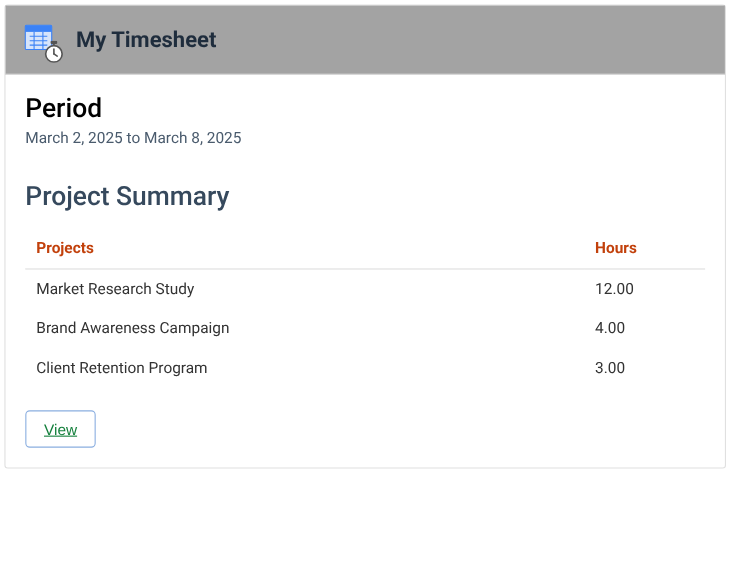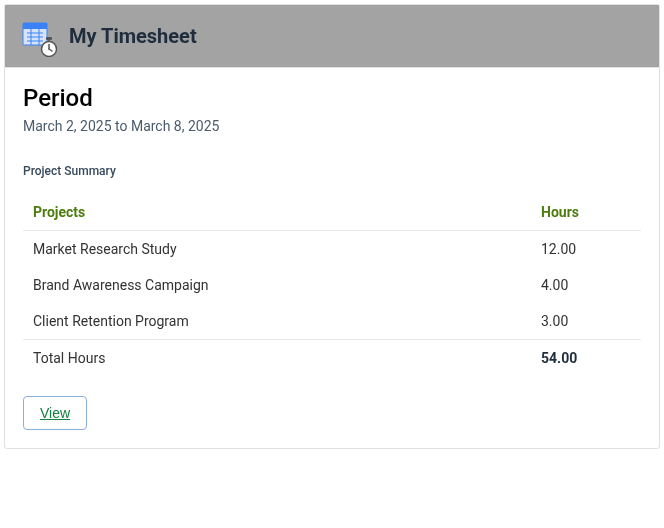--- a/index.html
+++ b/index.html
@@ -57,34 +57,34 @@
       color: #000000;
       font-weight: 500;
       margin-bottom: 6px;
     }
     .period-text {
       font-size: 14px;
       color: #4a5b6d;
       margin-bottom: 30px;
     }
     .summary-title {
-      font-size: 12px;
+      font-size: 24px;
       color: #36495d;
       font-weight: 500;
       margin-bottom: 16px;
     }
     .table {
       width: 100%;
       border-collapse: collapse;
     }
     .table thead th {
       text-align: left;
       font-size: 14px;
       font-weight: 700;
-      color: #4d7c0f;
+      color: #c2410c;
       padding: 10px 10px;
       border-bottom: 1px solid #e8e8e8;
     }
     .table thead th.hours-col {
       width: 110px;
     }
     .table tbody td {
       font-size: 14px;
       color: #333333;
       padding: 10px 10px;
@@ -156,22 +156,18 @@
           <td>12.00</td>
         </tr>
         <tr class="data-row">
           <td>Brand Awareness Campaign</td>
           <td>4.00</td>
         </tr>
         <tr class="data-row">
           <td>Client Retention Program</td>
           <td>3.00</td>
         </tr>
-        <tr class="total-row">
-          <td>Total Hours</td>
-          <td class="total-value">54.00</td>
-        </tr>
       </tbody>
     </table>
 
     <button class="view-button">View</button>
   </div>
 </div>
 
 </body></html>

